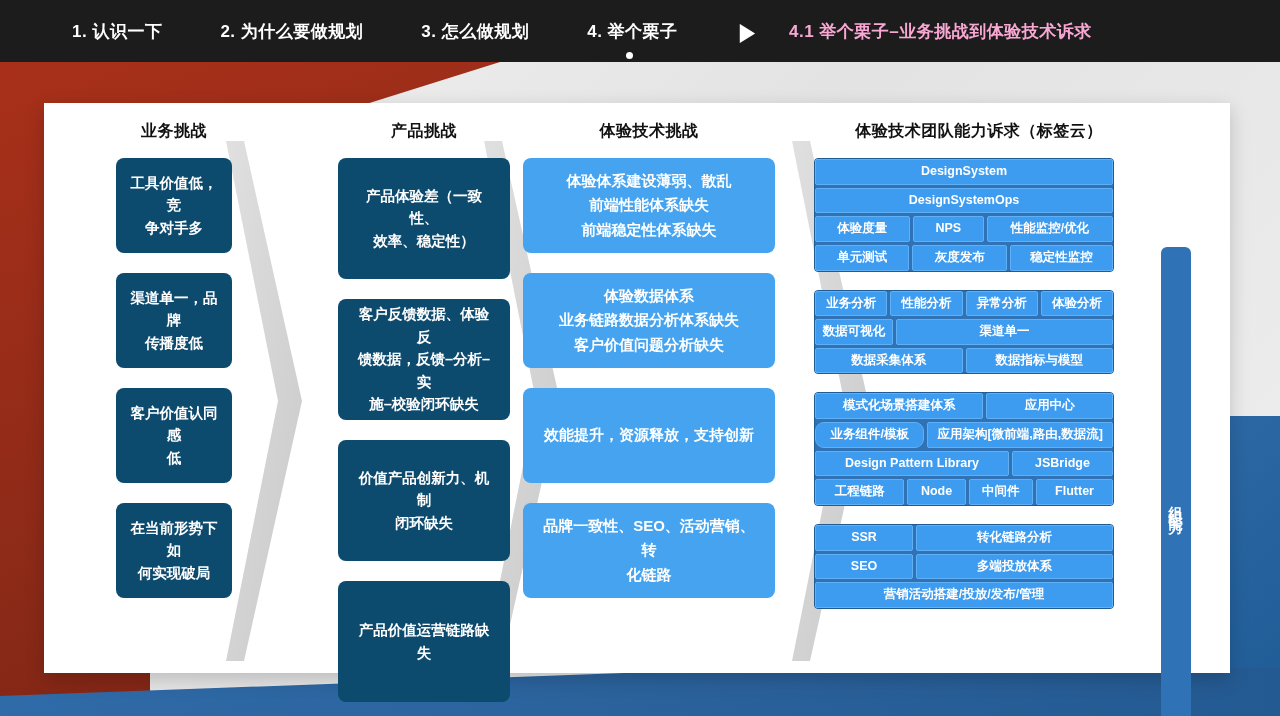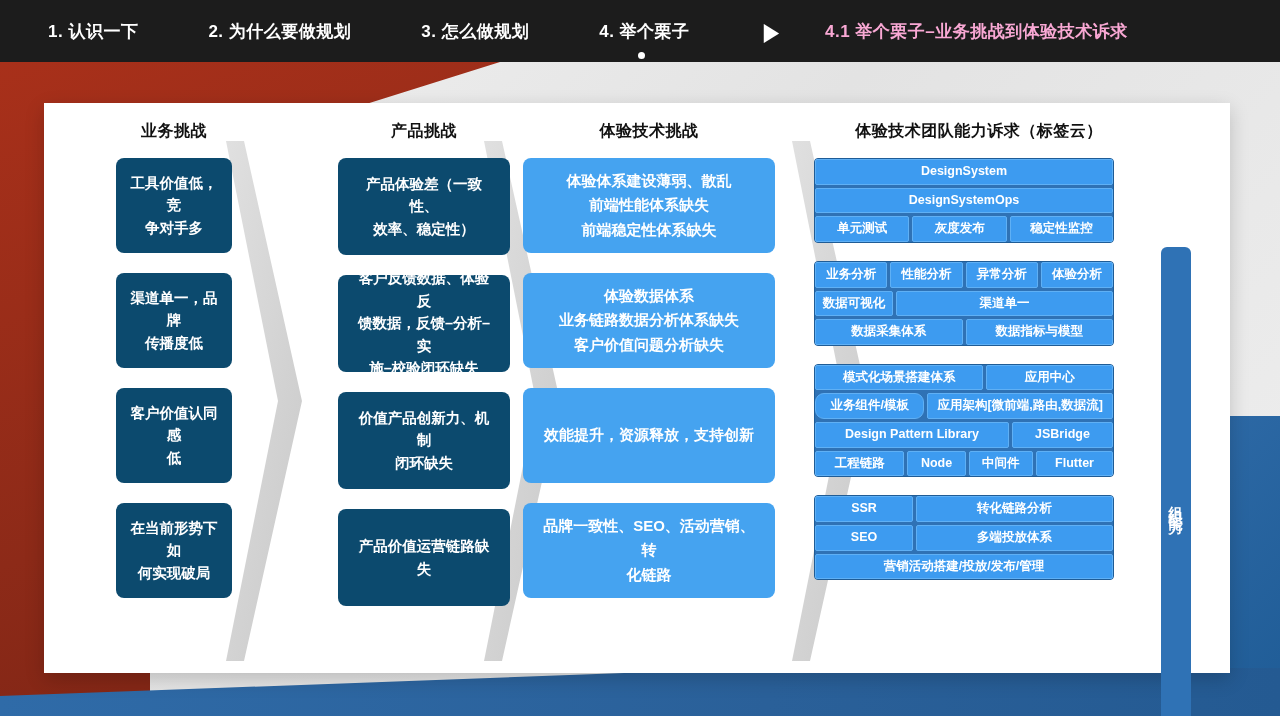--- a/index.html
+++ b/index.html
@@ -13,22 +13,22 @@
   
   .navbar {
     position: absolute; left: 0; top: 0;
     width: 1280px; height: 62px;
     background: #1c1c1c;
     display: flex; align-items: center;
     z-index: 40;
   }
   .nav-items {
     display: flex; align-items: center;
-    padding-left: 48px;
-    gap: 12px;
+    padding-left: 72px;
+    gap: 0;
   }
   .nav-item {
     position: relative;
     color: #ffffff;
     font-size: 17px;
     font-weight: bold;
     white-space: nowrap;
     padding: 0 28px 0 0;
     margin-right: 30px;
     letter-spacing: 0.5px;
@@ -144,21 +144,21 @@
     border-radius: 8px;
     font-size: 14.5px;
     font-weight: bold;
     line-height: 1.55;
     display: flex; align-items: center; justify-content: center;
     text-align: center;
     padding: 10px 14px;
     white-space: pre-line;
   }
   .col-1 .gbox { width: 116px; margin: 0 auto; height: 95px; }
-  .col-2 .gbox { width: 172px; margin: 0 auto; height: 97px; }
+  .col-2 .gbox { width: 172px; margin: 0 auto; height: 121px; }
 
   .bbox {
     background: #45a3f0;
     color: #ffffff;
     border-radius: 8px;
     font-size: 15px;
     font-weight: bold;
     line-height: 1.62;
     display: flex; align-items: center; justify-content: center;
     text-align: center;
@@ -305,20 +305,25 @@
       <div class="col-title">体验技术团队能力诉求（标签云）</div>
       <div class="tag-groups" id="tag-groups">
           <div class="tag-group">
             <div class="tag-row">
               <div class="tag" style="flex: 1 1 0px;">DesignSystem</div>
             </div>
             <div class="tag-row">
               <div class="tag" style="flex: 1 1 0px;">DesignSystemOps</div>
             </div>
             <div class="tag-row">
+              <div class="tag" style="flex: 1.1 1 0px;">体验度量</div>
+              <div class="tag" style="flex: 0.8 1 0px;">NPS</div>
+              <div class="tag" style="flex: 1.5 1 0px;">性能监控/优化</div>
+            </div>
+            <div class="tag-row">
               <div class="tag" style="flex: 1 1 0px;">单元测试</div>
               <div class="tag" style="flex: 1 1 0px;">灰度发布</div>
               <div class="tag" style="flex: 1.1 1 0px;">稳定性监控</div>
             </div>
           </div>
           <div class="tag-group">
             <div class="tag-row">
               <div class="tag" style="flex: 1 1 0px;">业务分析</div>
               <div class="tag" style="flex: 1 1 0px;">性能分析</div>
               <div class="tag" style="flex: 1 1 0px;">异常分析</div>

